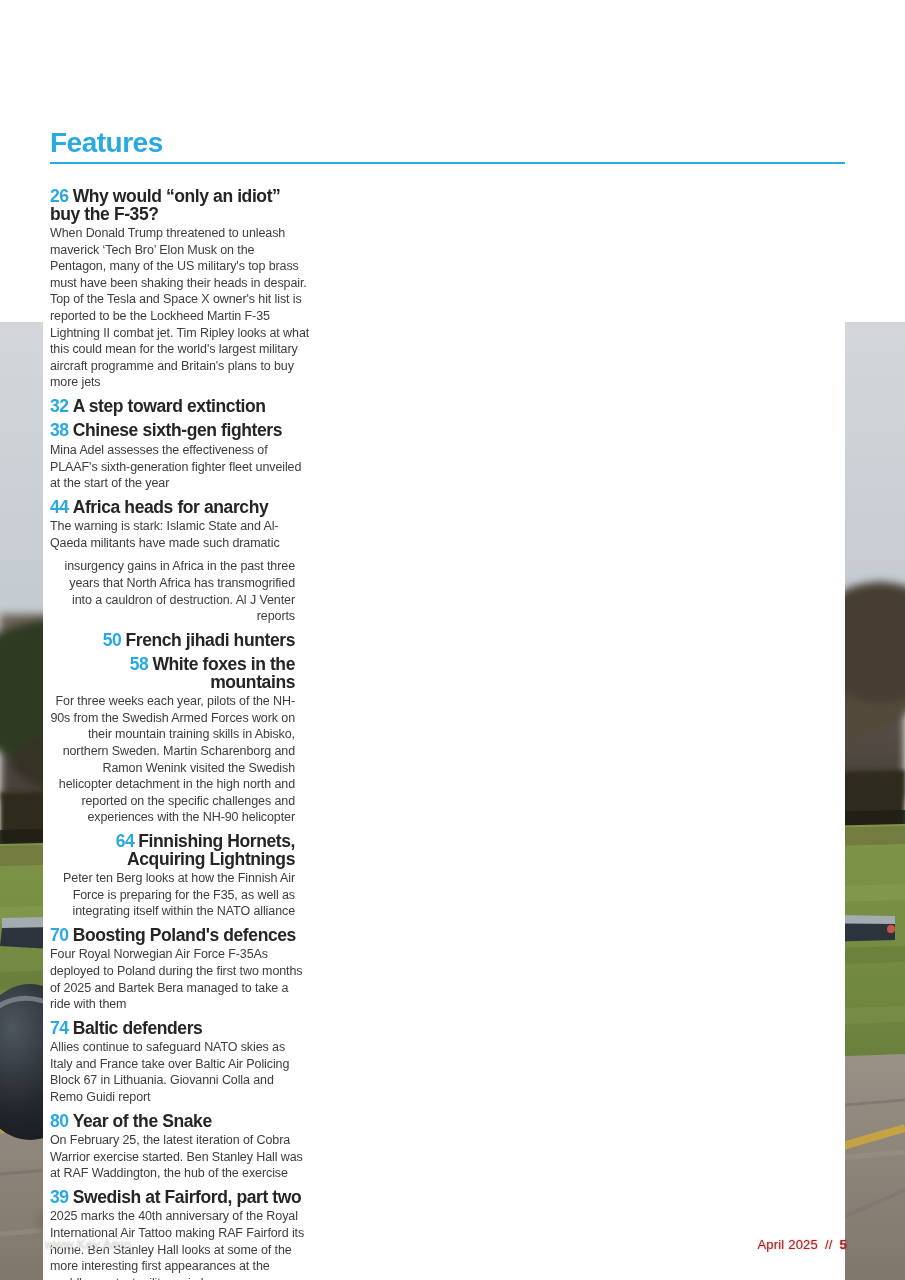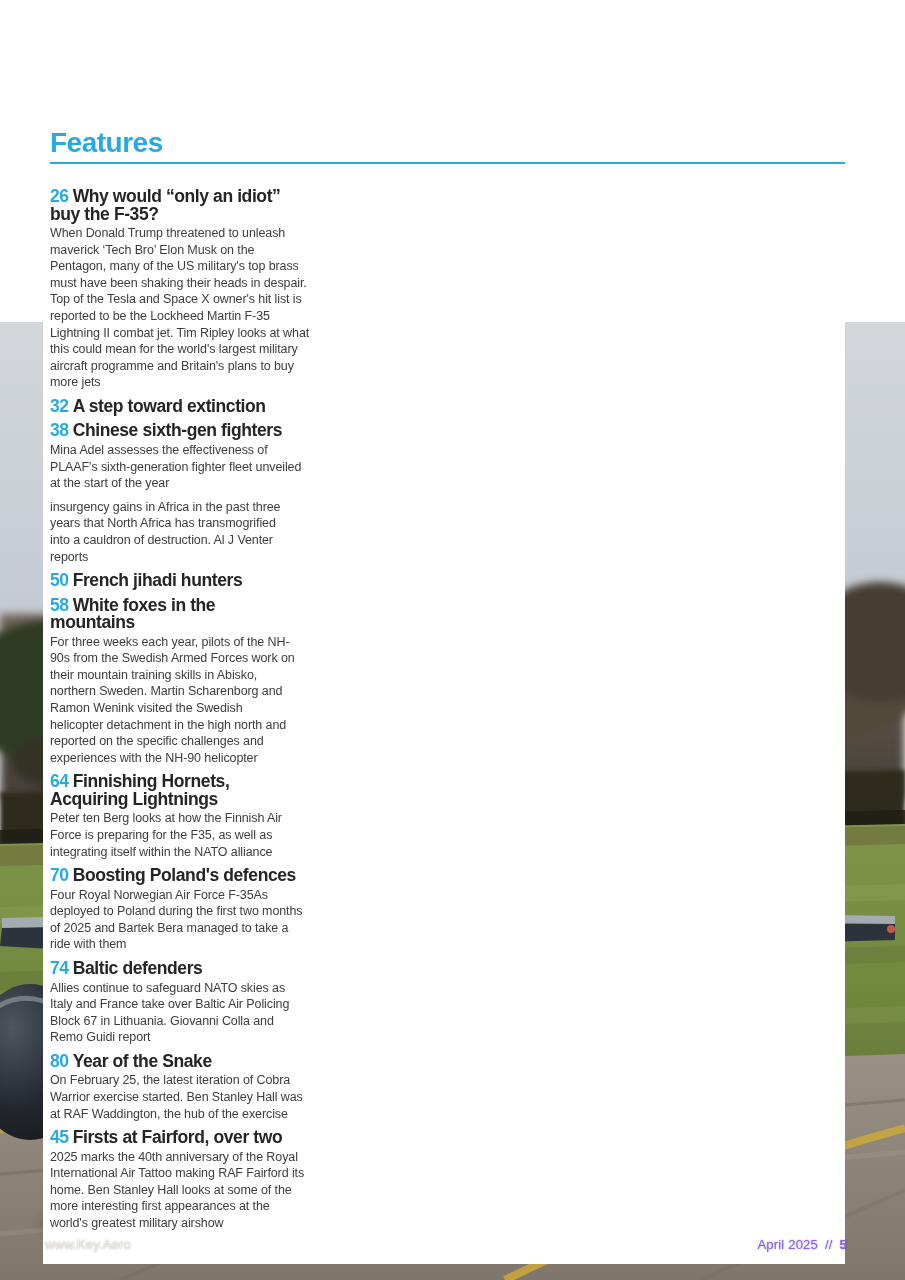--- a/index.html
+++ b/index.html
@@ -18,39 +18,39 @@
     padding:8px 0 25px 7px;
   }
   .features-title{
     margin:0;font-size:28px;line-height:30px;font-weight:bold;
     letter-spacing:-0.5px;color:#29a9e1;
   }
   .features-rule{width:795px;height:0;border-bottom:2px solid #29a9e1;margin-top:4px;}
   .cols{display:flex;margin-top:24px;flex-direction:column;}
   .col{box-sizing:border-box;}
   .col-1{width:262px;margin-right:12px;}
-  .col-2{width:245px;margin-right:15px;}
+  .col-2{width:245px;margin-right:15px;text-align:right;}
   .col-3{width:258px;}
   .entry{margin-bottom:7px;}
   .entry-title{
     margin:0 0 2px 0;font-size:17.5px;line-height:17.5px;font-weight:bold;
     letter-spacing:-0.4px;color:#262425;
   }
   .entry-title .num{color:#29a9e1;margin-right:4px;}
   .entry-body{
     margin:0;font-size:12.5px;line-height:16.6px;letter-spacing:-0.1px;
     color:#3e3d3d;
   }
   
   .footer-left{
     position:absolute;left:45px;top:1237px;font-size:13px;color:#efece6;
     letter-spacing:0.2px;text-shadow:0 0 2px rgba(60,50,40,.45);
   }
   .footer-right{
-    position:absolute;right:58px;top:1237px;font-size:13px;color:#8b5cf6;
+    position:absolute;right:58px;top:1237px;font-size:13px;color:#b91c1c;
     display:flex;align-items:flex-end;gap:7px;
     letter-spacing:0.2px;text-shadow:0 0 2px rgba(60,50,40,.45);
   }
   .footer-right .pg{font-weight:bold;}
 </style>
 </head>
 <body>
 
 <div class="photo">
 <svg width="905" height="958" viewBox="0 0 905 958" xmlns="http://www.w3.org/2000/svg">
@@ -208,20 +208,24 @@
         <h3 class="entry-title"><span class="num">26</span><span>Why would “only an idiot” buy the F-35?</span></h3>
         <p class="entry-body">When Donald Trump threatened to unleash maverick ‘Tech Bro’ Elon Musk on the Pentagon, many of the US military's top brass must have been shaking their heads in despair. Top of the Tesla and Space X owner's hit list is reported to be the Lockheed Martin F-35 Lightning II combat jet. Tim Ripley looks at what this could mean for the world's largest military aircraft programme and Britain's plans to buy more jets</p>
       </div>
       <div class="entry">
         <h3 class="entry-title"><span class="num">32</span><span>A step toward extinction</span></h3>
       </div>
       <div class="entry">
         <h3 class="entry-title"><span class="num">38</span><span>Chinese sixth-gen fighters</span></h3>
         <p class="entry-body">Mina Adel assesses the effectiveness of PLAAF's sixth-generation fighter fleet unveiled at the start of the year</p>
       </div>
+      <div class="entry">
+        <h3 class="entry-title"><span class="num">44</span><span>Africa heads for anarchy</span></h3>
+        <p class="entry-body">The warning is stark: Islamic State and Al-Qaeda militants have made such dramatic</p>
+      </div>
     </div>
 
     <div class="col col-2">
       <div class="entry">
         <p class="entry-body">insurgency gains in Africa in the past three years that North Africa has transmogrified into a cauldron of destruction. Al J Venter reports</p>
       </div>
       <div class="entry">
         <h3 class="entry-title"><span class="num">50</span><span>French jihadi hunters</span></h3>
       </div>
       <div class="entry">
@@ -241,21 +245,21 @@
       </div>
       <div class="entry">
         <h3 class="entry-title"><span class="num">74</span><span>Baltic defenders</span></h3>
         <p class="entry-body">Allies continue to safeguard NATO skies as Italy and France take over Baltic Air Policing Block 67 in Lithuania. Giovanni Colla and Remo Guidi report</p>
       </div>
       <div class="entry">
         <h3 class="entry-title"><span class="num">80</span><span>Year of the Snake</span></h3>
         <p class="entry-body">On February 25, the latest iteration of Cobra Warrior exercise started. Ben Stanley Hall was at RAF Waddington, the hub of the exercise</p>
       </div>
       <div class="entry">
-        <h3 class="entry-title"><span class="num">45</span><span>Firsts at Fairford, over two</span></h3>
+        <h3 class="entry-title"><span class="num">39</span><span>Swedish at Fairford, part two</span></h3>
         <p class="entry-body">2025 marks the 40th anniversary of the Royal International Air Tattoo making RAF Fairford its home. Ben Stanley Hall looks at some of the more interesting first appearances at the world's greatest military airshow</p>
       </div>
     </div>
 
   </div>
 </div>
 
 <div class="footer-left">www.Key.Aero</div>
 <div class="footer-right">
   <span>April 2025</span>

